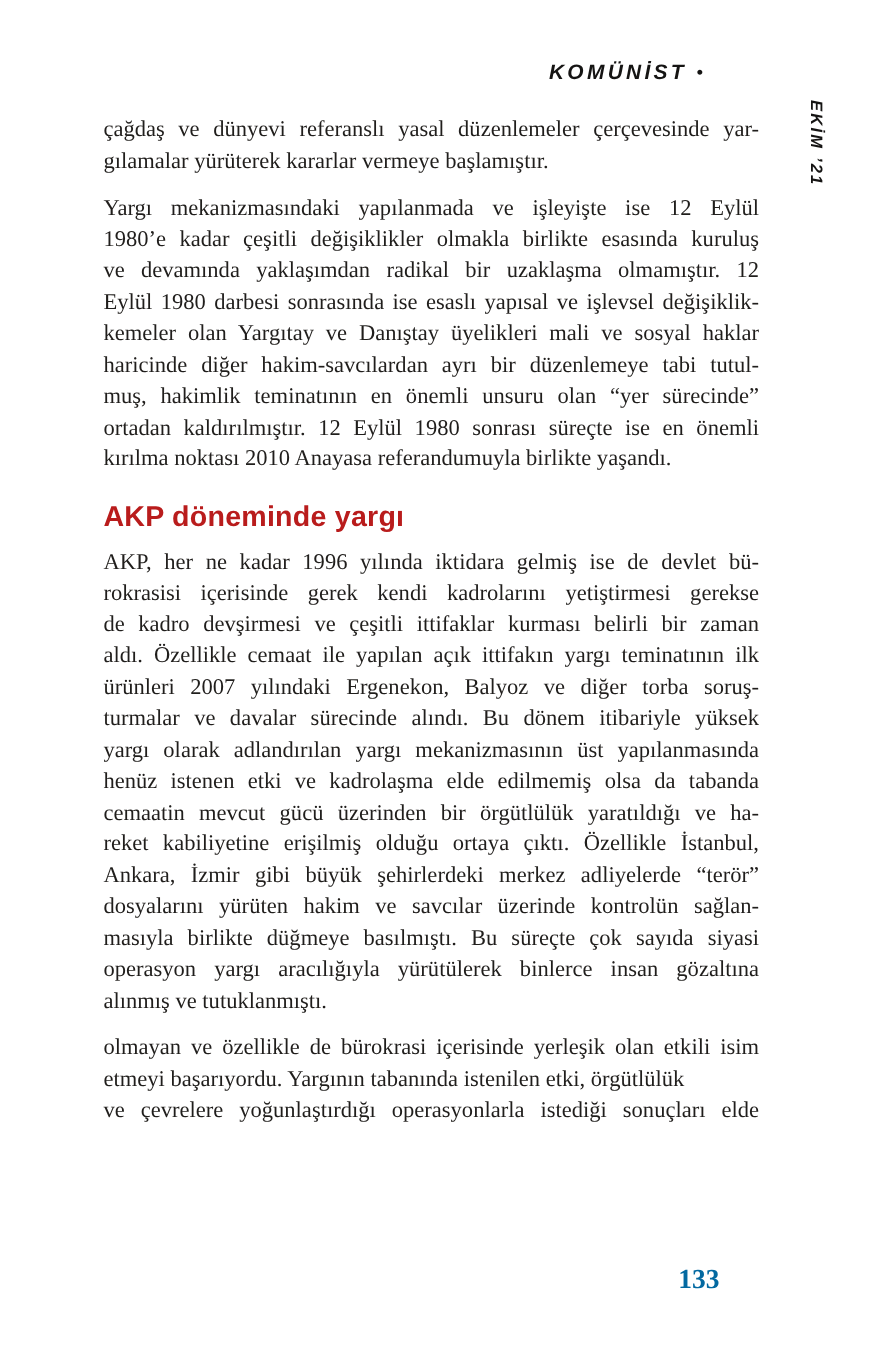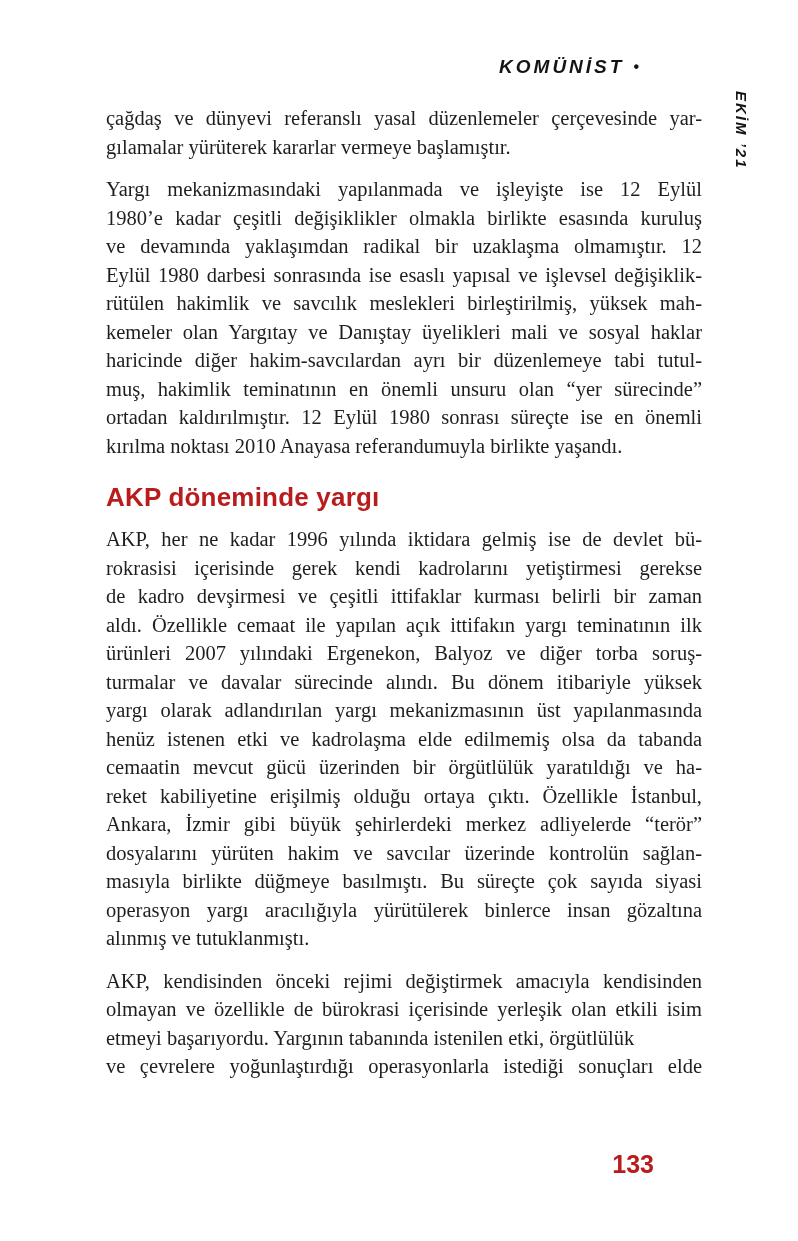--- a/index.html
+++ b/index.html
@@ -49,21 +49,21 @@
     font-weight: bold;
     font-style: italic;
     font-size: 15px;
     letter-spacing: 2px;
     color: #151413;
     white-space: nowrap;
   }
   
   .page-body {
     position: absolute;
-    left: 106px;
+    left: 94px;
     top: 104px;
     width: 596px;
     font-family: "Liberation Serif", serif;
     font-size: 20.5px;
     line-height: 28.5px;
     color: #201e1c;
   }
   .paragraph { margin: 0 0 14px 0; }
   .line {
     text-align: justify;
@@ -77,24 +77,24 @@
     font-size: 26px;
     line-height: 33px;
     letter-spacing: 0.2px;
     color: #b91c1c;
     margin: 21px 0 11px 0;
   }
   .page-number {
     position: absolute;
     top: 1150px;
     right: 41px;
-    font-family: Liberation Sans, sans-serif;
+    font-family: Liberation Serif, serif;
     font-weight: bold;
     font-size: 25px;
-    color: #b91c1c;
+    color: #0369a1;
   }
 </style>
 </head>
 <body>
 
 <div class="page">
 
   <div class="running-head">
     <span>KOMÜNİST</span><span class="bullet">•</span>
   </div>
@@ -104,21 +104,20 @@
   <main class="page-body">
       <div class="paragraph">
         <div class="line">çağdaş ve dünyevi referanslı yasal düzenlemeler çerçevesinde yar-</div>
         <div class="line last">gılamalar yürüterek kararlar vermeye başlamıştır.</div>
       </div>
       <div class="paragraph">
         <div class="line">Yargı mekanizmasındaki yapılanmada ve işleyişte ise 12 Eylül</div>
         <div class="line">1980’e kadar çeşitli değişiklikler olmakla birlikte esasında kuruluş</div>
         <div class="line">ve devamında yaklaşımdan radikal bir uzaklaşma olmamıştır. 12</div>
         <div class="line">Eylül 1980 darbesi sonrasında ise esaslı yapısal ve işlevsel değişiklik-</div>
-        <div class="line">rütülen hakimlik ve savcılık meslekleri birleştirilmiş, yüksek mah-</div>
         <div class="line">kemeler olan Yargıtay ve Danıştay üyelikleri mali ve sosyal haklar</div>
         <div class="line">haricinde diğer hakim-savcılardan ayrı bir düzenlemeye tabi tutul-</div>
         <div class="line">muş, hakimlik teminatının en önemli unsuru olan “yer sürecinde”</div>
         <div class="line">ortadan kaldırılmıştır. 12 Eylül 1980 sonrası süreçte ise en önemli</div>
         <div class="line last">kırılma noktası 2010 Anayasa referandumuyla birlikte yaşandı.</div>
       </div>
       <h2 class="section-heading">AKP döneminde yargı</h2>
       <div class="paragraph">
         <div class="line">AKP, her ne kadar 1996 yılında iktidara gelmiş ise de devlet bü-</div>
         <div class="line">rokrasisi içerisinde gerek kendi kadrolarını yetiştirmesi gerekse</div>
@@ -130,21 +129,20 @@
         <div class="line">henüz istenen etki ve kadrolaşma elde edilmemiş olsa da tabanda</div>
         <div class="line">cemaatin mevcut gücü üzerinden bir örgütlülük yaratıldığı ve ha-</div>
         <div class="line">reket kabiliyetine erişilmiş olduğu ortaya çıktı. Özellikle İstanbul,</div>
         <div class="line">Ankara, İzmir gibi büyük şehirlerdeki merkez adliyelerde “terör”</div>
         <div class="line">dosyalarını yürüten hakim ve savcılar üzerinde kontrolün sağlan-</div>
         <div class="line">masıyla birlikte düğmeye basılmıştı. Bu süreçte çok sayıda siyasi</div>
         <div class="line">operasyon yargı aracılığıyla yürütülerek binlerce insan gözaltına</div>
         <div class="line last">alınmış ve tutuklanmıştı.</div>
       </div>
       <div class="paragraph">
-        <div class="line">AKP, kendisinden önceki rejimi değiştirmek amacıyla kendisinden</div>
         <div class="line">olmayan ve özellikle de bürokrasi içerisinde yerleşik olan etkili isim</div>
         <div class="line last">etmeyi başarıyordu. Yargının tabanında istenilen etki, örgütlülük</div>
         <div class="line">ve çevrelere yoğunlaştırdığı operasyonlarla istediği sonuçları elde</div>
       </div>
     </main>
 
   <div class="page-number">133</div>
 
 </div>
 

